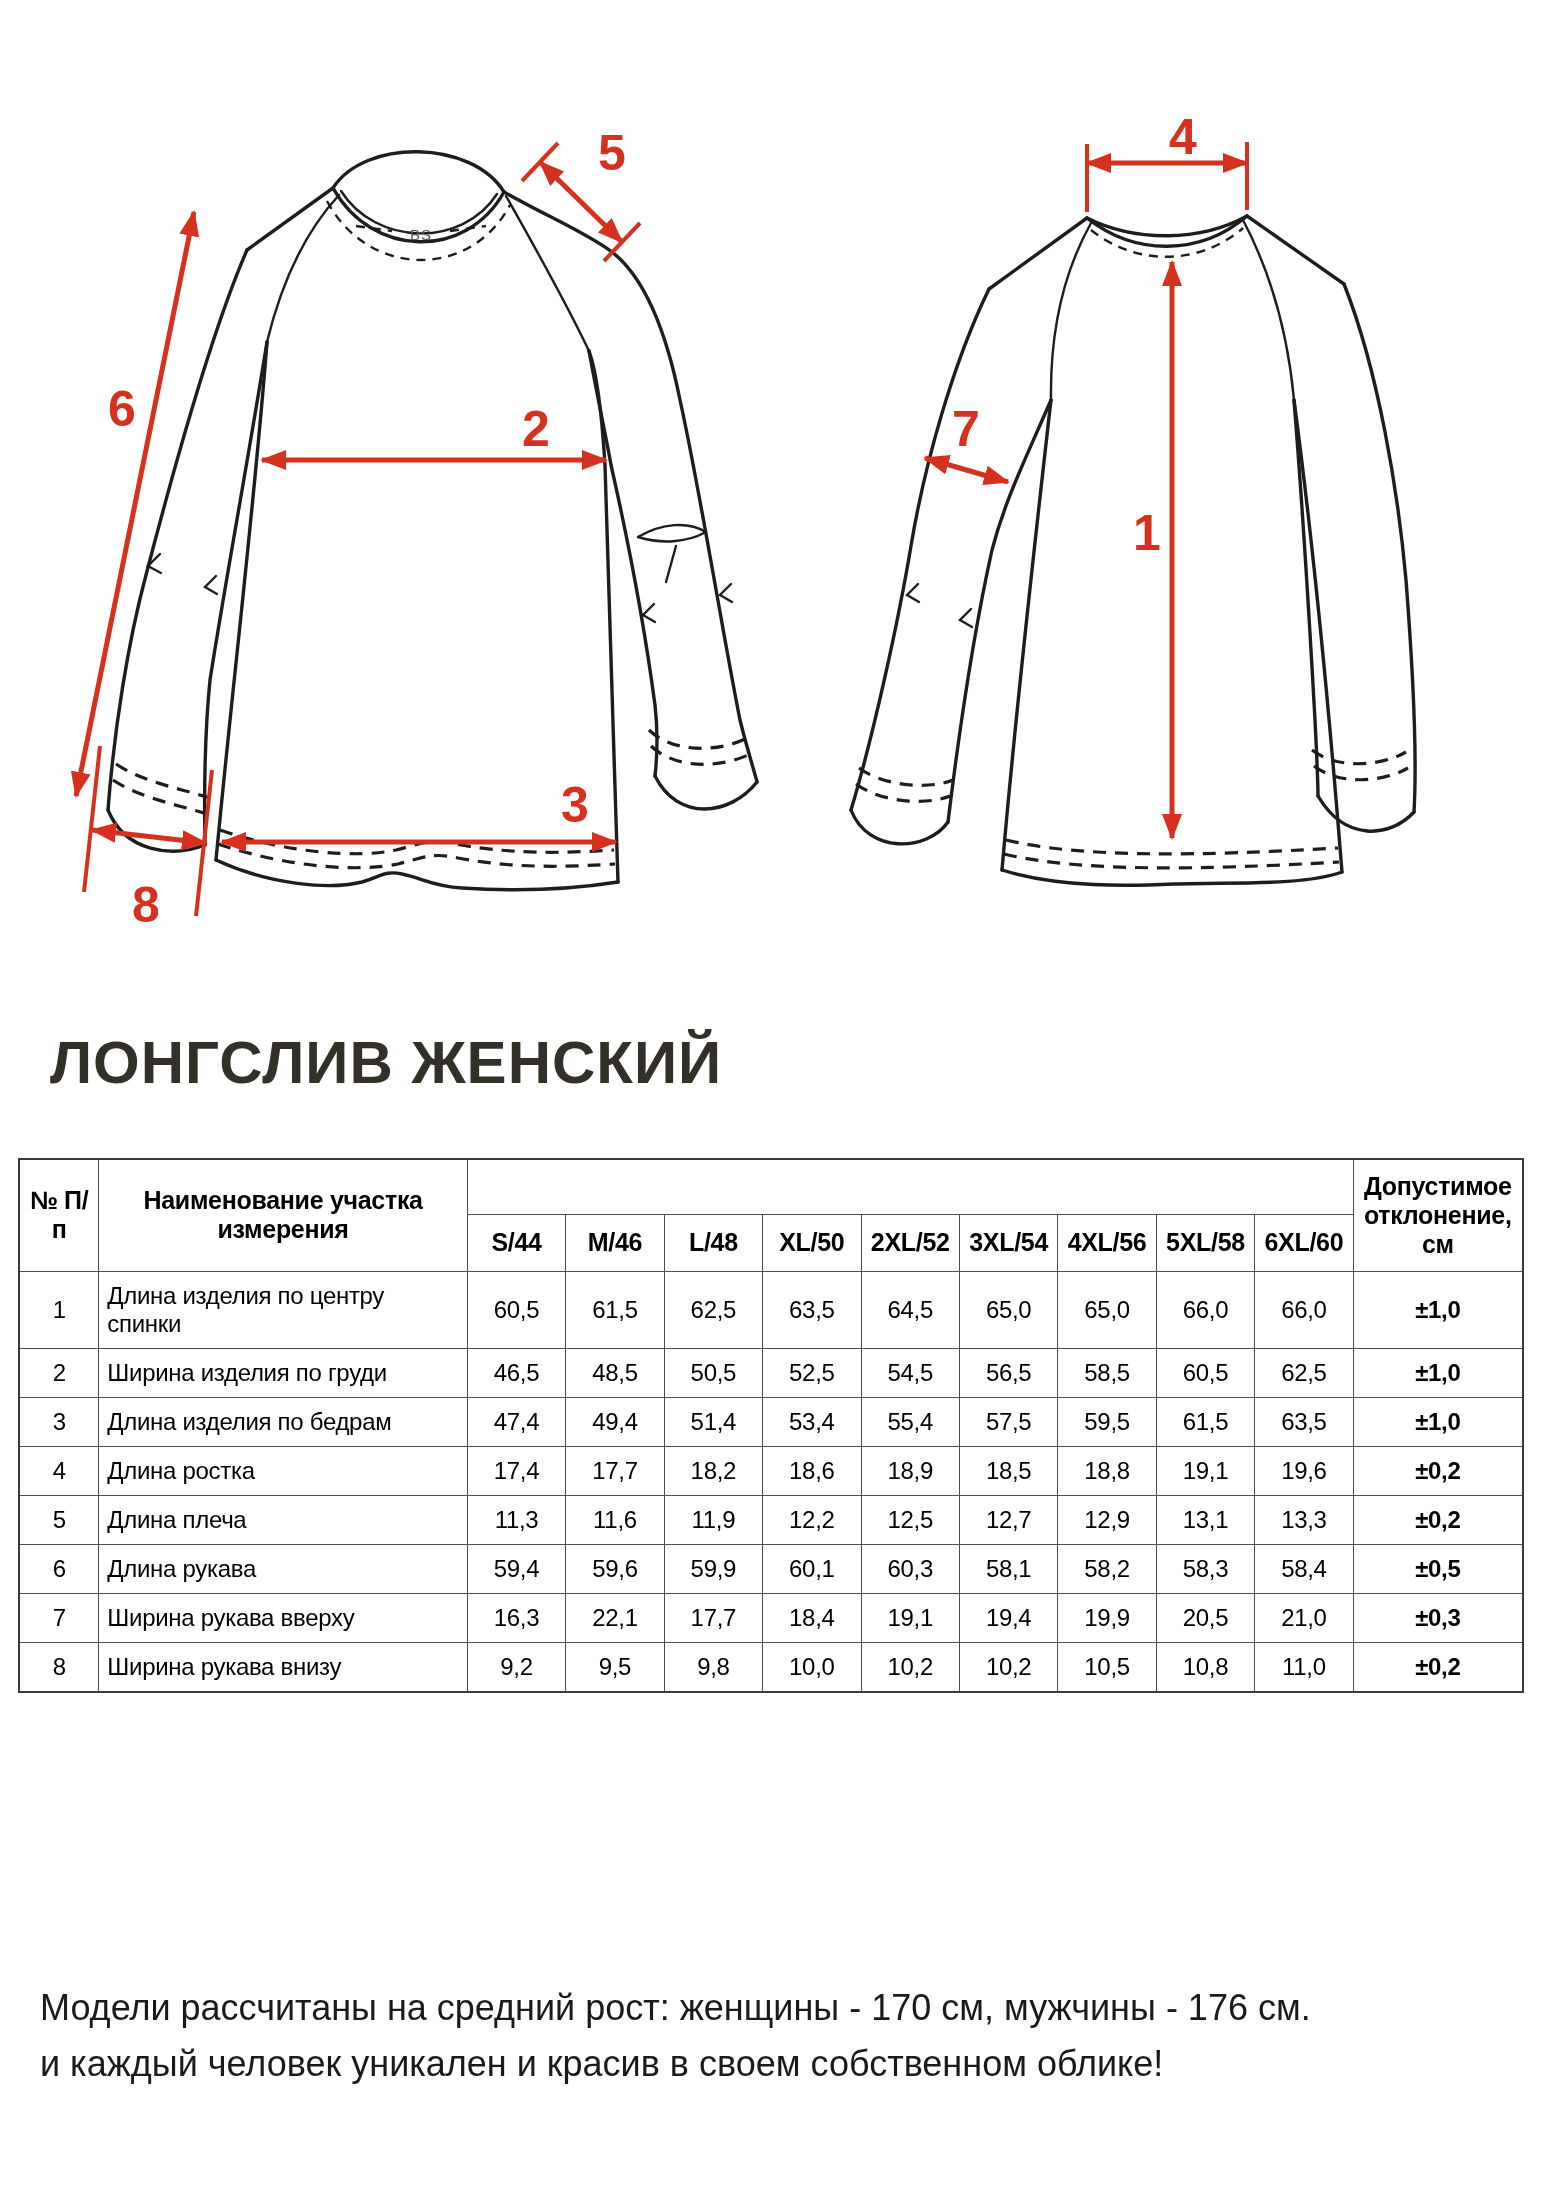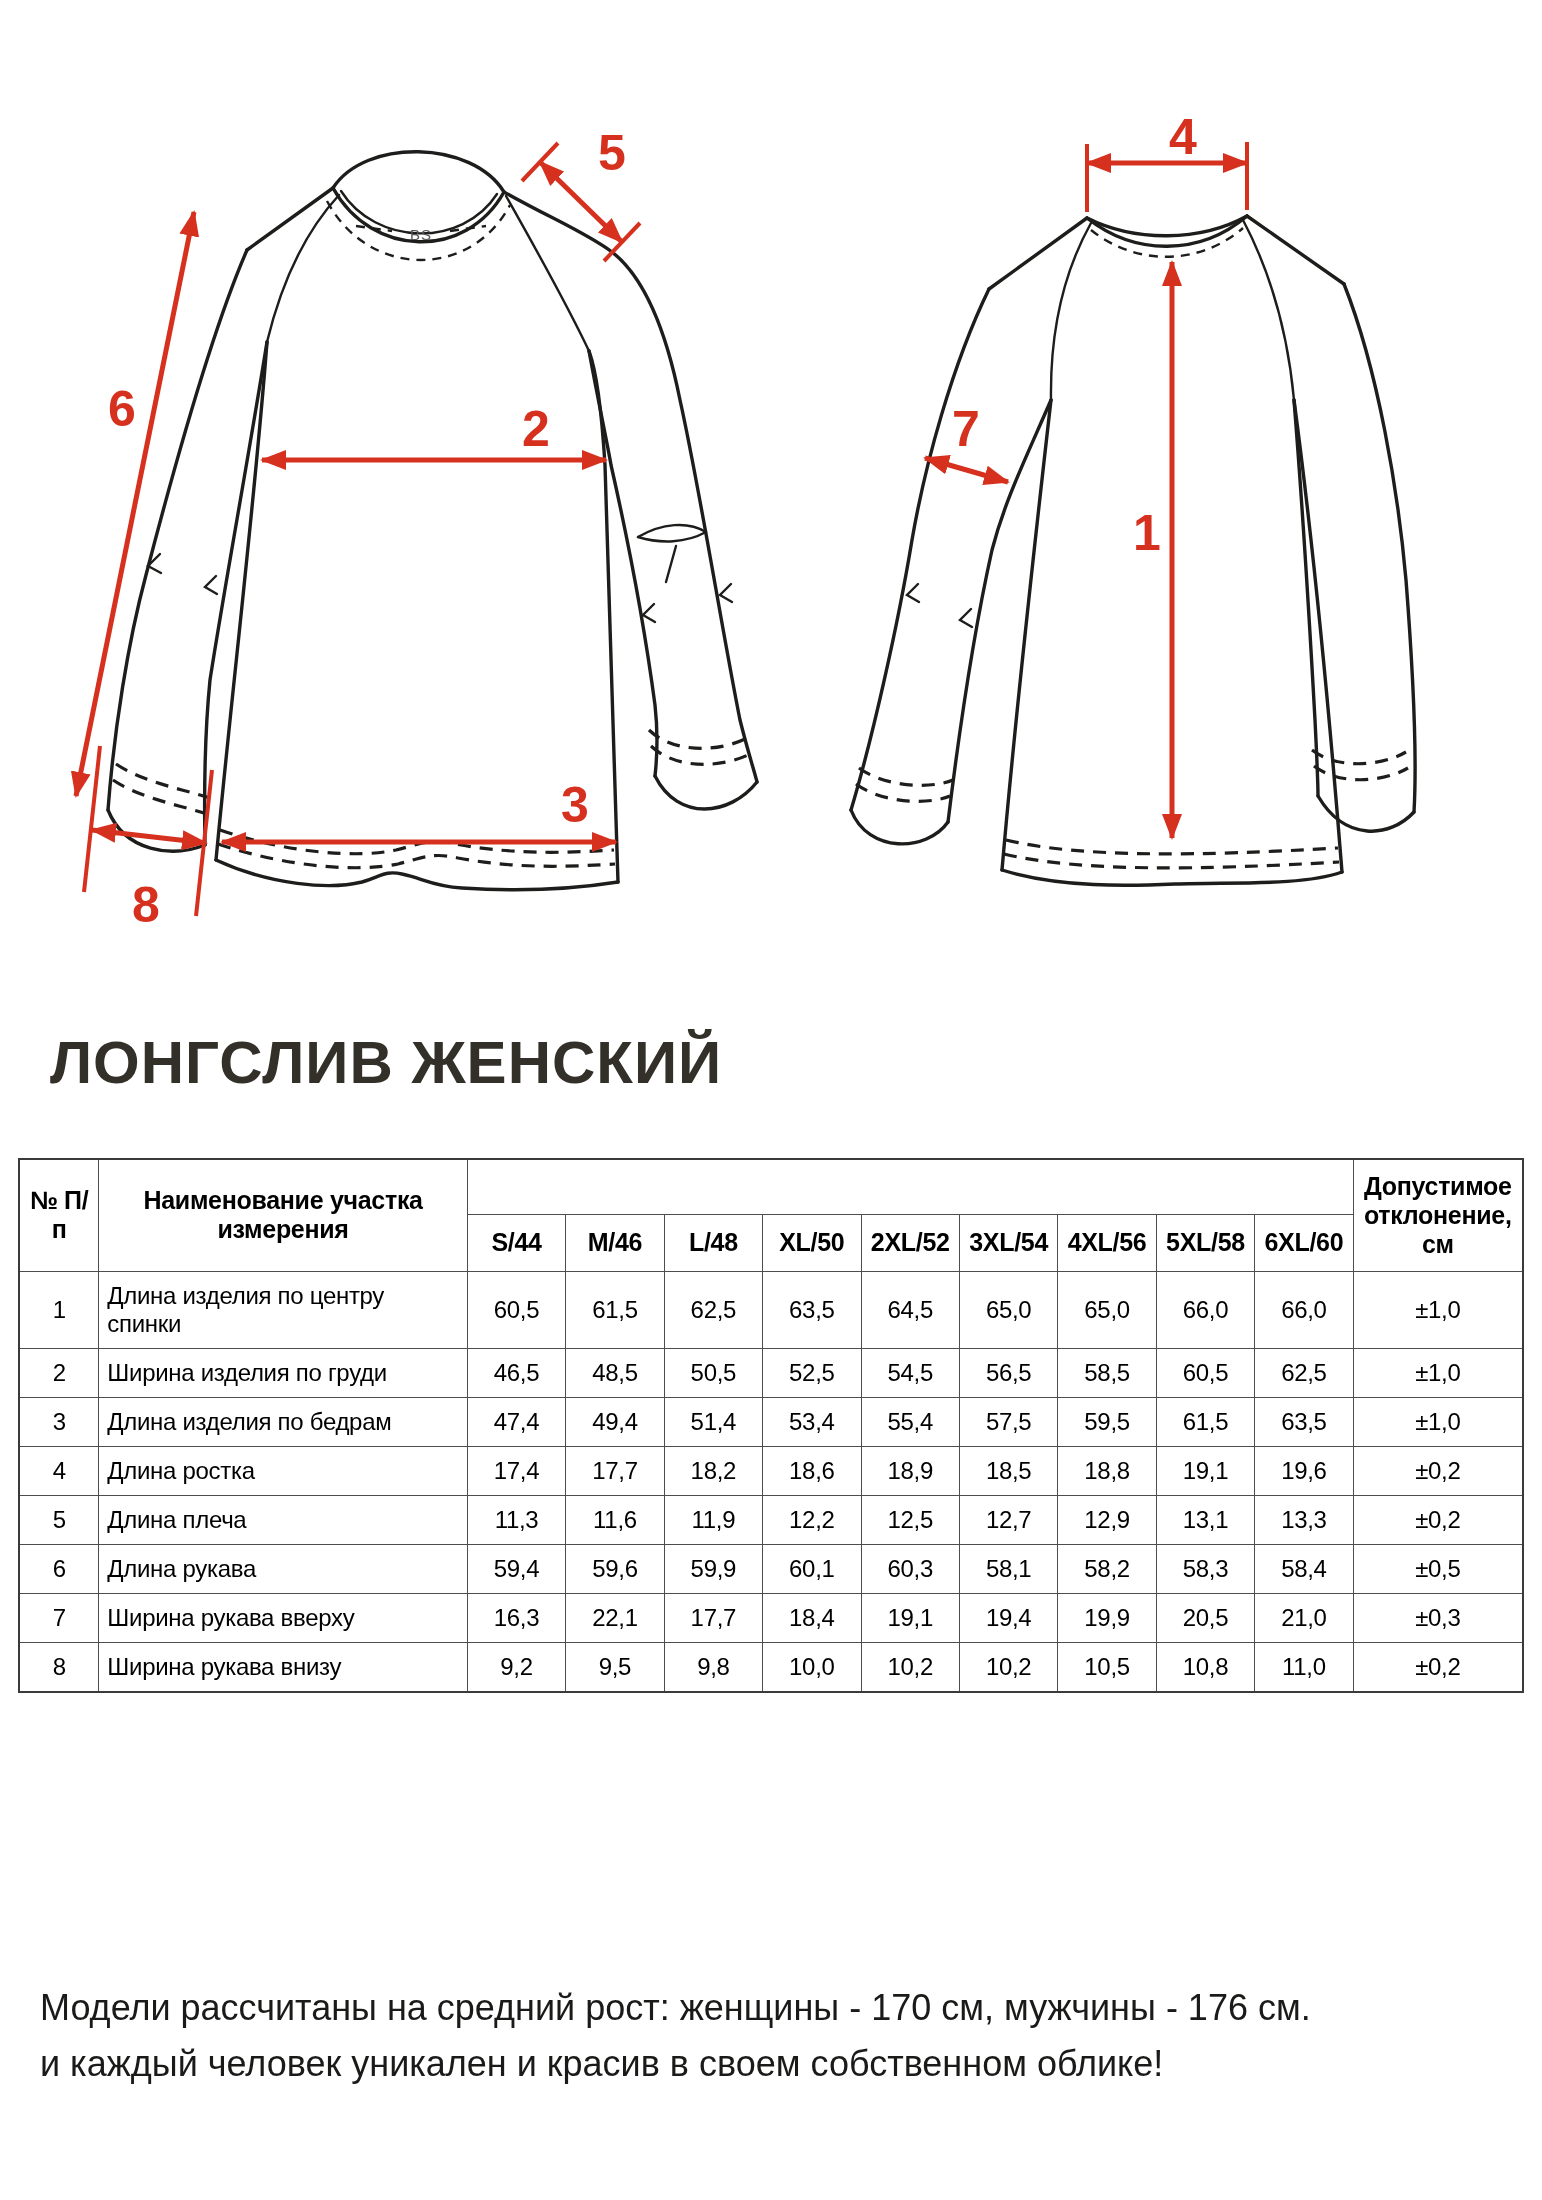--- a/index.html
+++ b/index.html
@@ -25,21 +25,21 @@
     border-collapse:collapse;table-layout:fixed;background:#fff;
     border:2px solid #3a3a3a;
   }
   .size-table th,.size-table td{
     border:1px solid #4d4d4d;text-align:center;vertical-align:middle;
     padding:1px 4px;letter-spacing:-0.3px;overflow:hidden;
   }
   .size-table th{font-size:25px;font-weight:bold;}
   .size-table td{font-size:24px;font-weight:normal;}
   .size-table td.cell-name{text-align:left;padding:10px 8px;}
-  .size-table td.cell-tol{font-weight:normal;text-align:center;}
+  .size-table td.cell-tol{font-weight:bold;text-align:center;}
   tr.hrow-1{height:55px;} tr.hrow-2{height:57px;}
   tbody tr{height:42px;} tbody tr.row-tall{height:77px;}
   .footer-note{position:absolute;top:1980px;left:40px;width:1470px;}
   .footer-note p{margin:0;font-size:36px;line-height:56px;color:#1a1a19;}
 </style>
 </head>
 <body>
 
 <svg class="diagram" width="1542" height="900" viewBox="0 0 1542 900" xmlns="http://www.w3.org/2000/svg">
   <defs>

